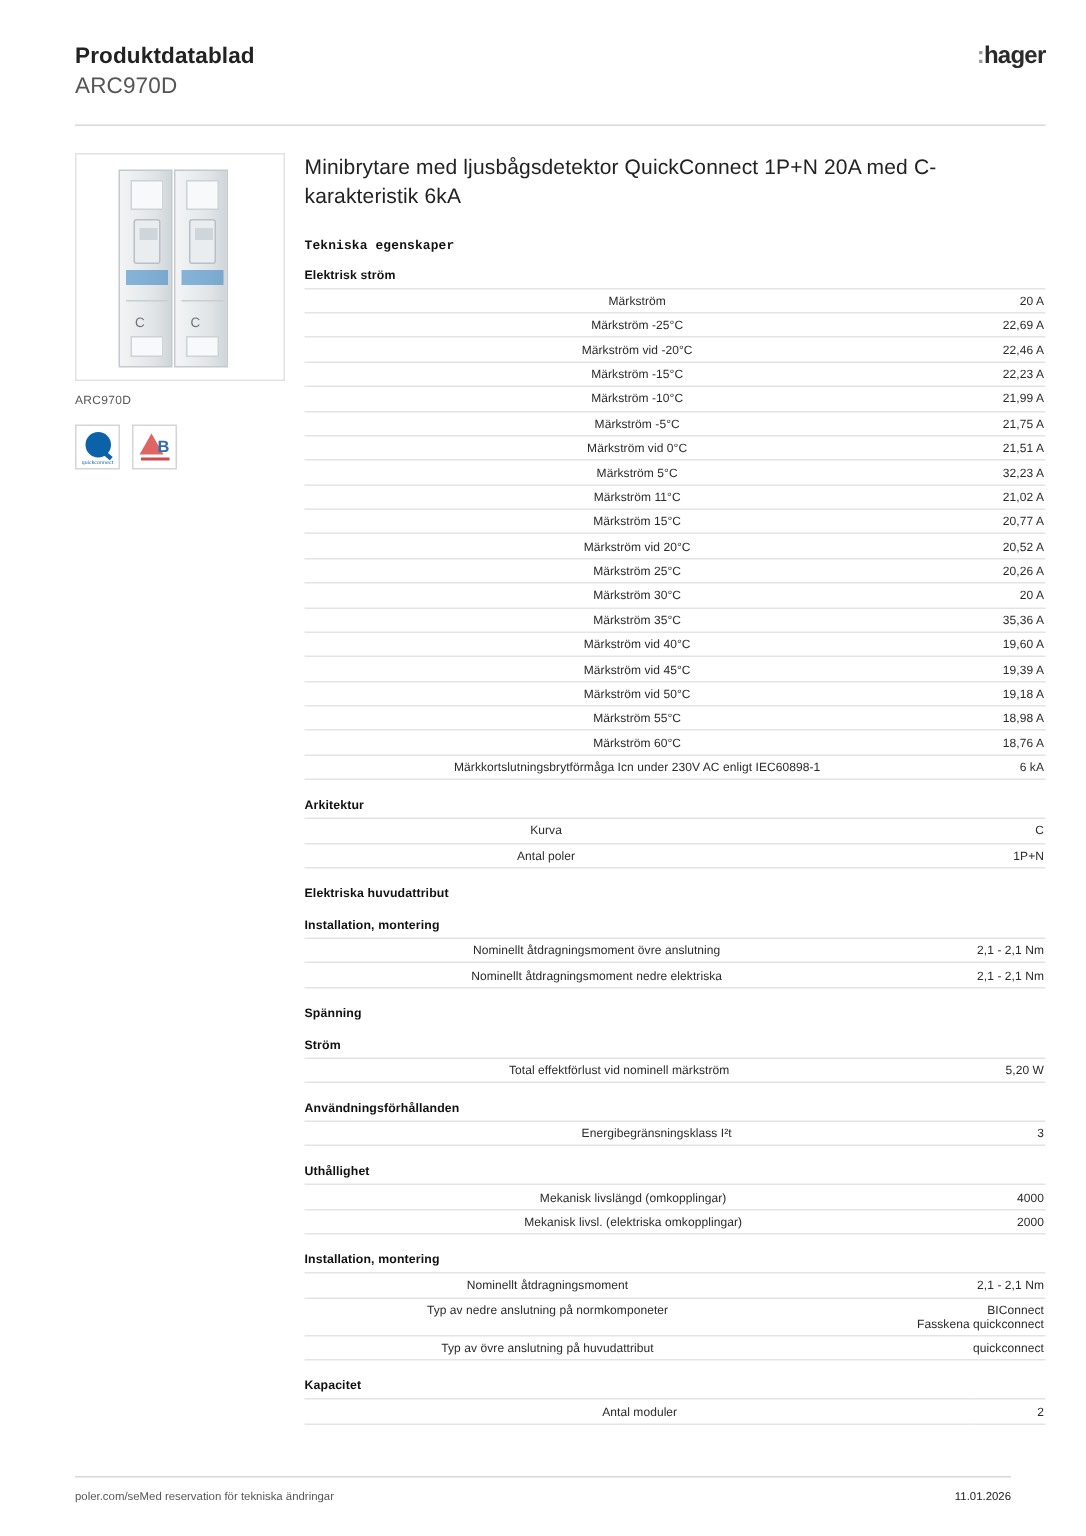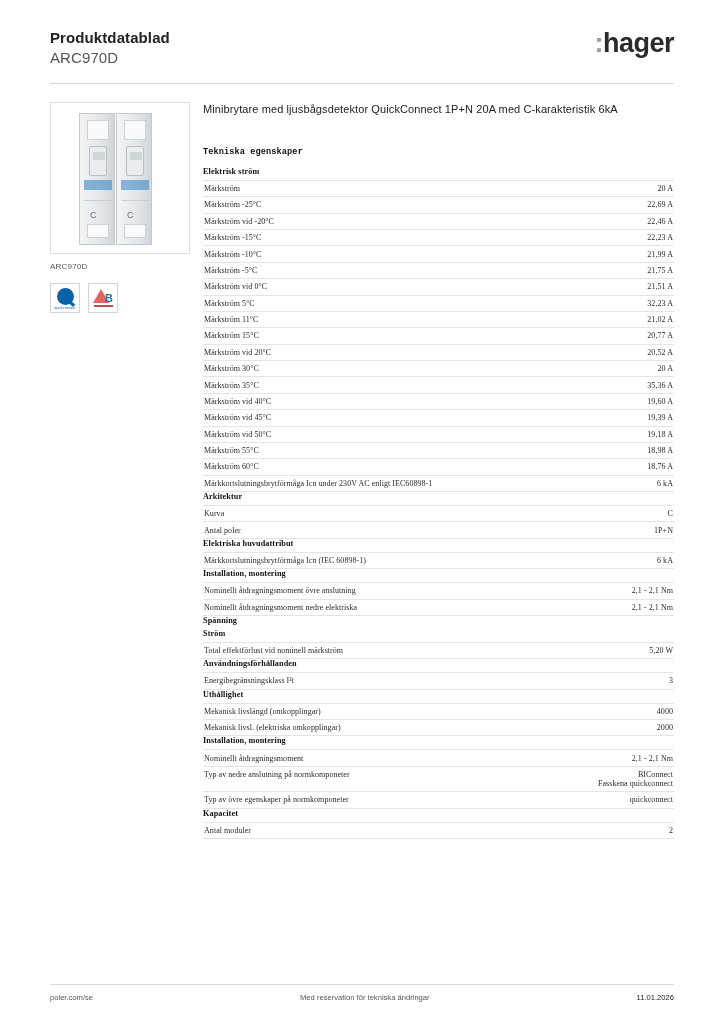--- a/index.html
+++ b/index.html
@@ -12,21 +12,21 @@
     width: 724px;
     height: 1024px;
     font-family: "Liberation Sans", sans-serif;
     color: #1a1a1a;
     position: relative;
     overflow: hidden;
   }
   .page {
     width: 724px;
     height: 1024px;
-    padding: 28px 50px 0 50px;
+    padding: 28px 27px 0 50px;
     position: relative;
   }
 
   
   .header {
     display: flex;
     align-items: flex-start;
     justify-content: space-between;
     padding-bottom: 14px;
   }
@@ -38,21 +38,21 @@
     letter-spacing: 0.1px;
   }
   .doc-subtitle {
     font-size: 15px;
     font-weight: normal;
     color: #555;
     line-height: 1.35;
     letter-spacing: 0.1px;
   }
   .logo {
-    font-size: 27px;
+    font-size: 16px;
     font-weight: bold;
     color: #2b2b2b;
     letter-spacing: -0.5px;
     line-height: 1;
     padding-top: 2px;
   }
   .logo .colon { color: #9a9a9a; }
   .header-rule {
     border-bottom: 1px solid #d8d8d8;
     margin-bottom: 18px;
@@ -211,36 +211,36 @@
   }
   .mark-e .earrow {
     position: absolute;
     left: 5px; bottom: 5px;
     width: 19px; height: 2px;
     background: #cf4b4b;
   }
 
   
   .intro {
-    font-size: 11px;
+    font-size: 14px;
     color: #222;
-    margin-bottom: 30px;
+    margin-bottom: 18px;
     letter-spacing: .1px;
     line-height: 1.4;
   }
   .section-title {
     font-size: 8.6px;
     font-weight: bold;
     color: #111;
     margin: 0 0 10px 0;
     letter-spacing: .1px;
     font-family: Liberation Mono, monospace;
   }
   .group {
-    font-family: Liberation Serif, serif;
+    margin-bottom: 12px;
   }
   .group-title {
     font-size: 8.2px;
     font-weight: bold;
     color: #111;
     margin-bottom: 4px;
     letter-spacing: .1px;
   }
   table.spec {
     width: 100%;
@@ -253,21 +253,21 @@
   table.spec tr:first-child {
     border-top: 1px solid #e4e4e4;
   }
   table.spec td {
     padding: 3.2px 0 3.2px 0;
     color: #2a2a2a;
     letter-spacing: .05px;
     vertical-align: top;
   }
   table.spec td.label {
-    text-align: left;
+    text-align: center;
     padding-left: 1px;
   }
   table.spec td.value {
     text-align: right;
     padding-right: 1px;
     white-space: pre-line;
   }
 
   
   .footer {
@@ -281,21 +281,21 @@
     margin-bottom: 8px;
   }
   .footer-row {
     display: flex;
     justify-content: space-between;
     align-items: center;
     font-size: 7.6px;
     color: #555;
   }
   .footer-left { flex: 0 0 auto; }
-  .footer-center { flex: 1 1 auto; text-align: center; }
+  .footer-center { flex: 1 1 auto; }
   .footer-right { flex: 0 0 auto; color: #222; }
 </style>
 </head>
 <body>
 
 <div class="page">
 
   <div class="header">
     <div>
       <div class="doc-title">Produktdatablad</div>
@@ -391,20 +391,24 @@
                 </tr>
                 <tr>
                   <td class="label">Märkström 15°C</td>
                   <td class="value">20,77 A</td>
                 </tr>
                 <tr>
                   <td class="label">Märkström vid 20°C</td>
                   <td class="value">20,52 A</td>
                 </tr>
                 <tr>
+                  <td class="label">Märkström 25°C</td>
+                  <td class="value">20,26 A</td>
+                </tr>
+                <tr>
                   <td class="label">Märkström 30°C</td>
                   <td class="value">20 A</td>
                 </tr>
                 <tr>
                   <td class="label">Märkström 35°C</td>
                   <td class="value">35,36 A</td>
                 </tr>
                 <tr>
                   <td class="label">Märkström vid 40°C</td>
                   <td class="value">19,60 A</td>
@@ -442,28 +446,20 @@
                 </tr>
                 <tr>
                   <td class="label">Antal poler</td>
                   <td class="value">1P+N</td>
                 </tr>
               </tbody>
             </table>
           </div>
           <div class="group">
             <div class="group-title">Elektriska huvudattribut</div>
-            <table class="spec">
-              <tbody>
-                <tr>
-                  <td class="label">Märkkortslutningsbrytförmåga Icn (IEC 60898-1)</td>
-                  <td class="value">6 kA</td>
-                </tr>
-              </tbody>
-            </table>
           </div>
           <div class="group">
             <div class="group-title">Installation, montering</div>
             <table class="spec">
               <tbody>
                 <tr>
                   <td class="label">Nominellt åtdragningsmoment övre anslutning</td>
                   <td class="value">2,1 - 2,1 Nm</td>
                 </tr>
                 <tr>
@@ -520,21 +516,21 @@
                 <tr>
                   <td class="label">Nominellt åtdragningsmoment</td>
                   <td class="value">2,1 - 2,1 Nm</td>
                 </tr>
                 <tr>
                   <td class="label">Typ av nedre anslutning på normkomponeter</td>
                   <td class="value">BIConnect
 Fasskena quickconnect</td>
                 </tr>
                 <tr>
-                  <td class="label">Typ av övre egenskaper på normkomponeter</td>
+                  <td class="label">Typ av övre anslutning på huvudattribut</td>
                   <td class="value">quickconnect</td>
                 </tr>
               </tbody>
             </table>
           </div>
           <div class="group">
             <div class="group-title">Kapacitet</div>
             <table class="spec">
               <tbody>
                 <tr>

